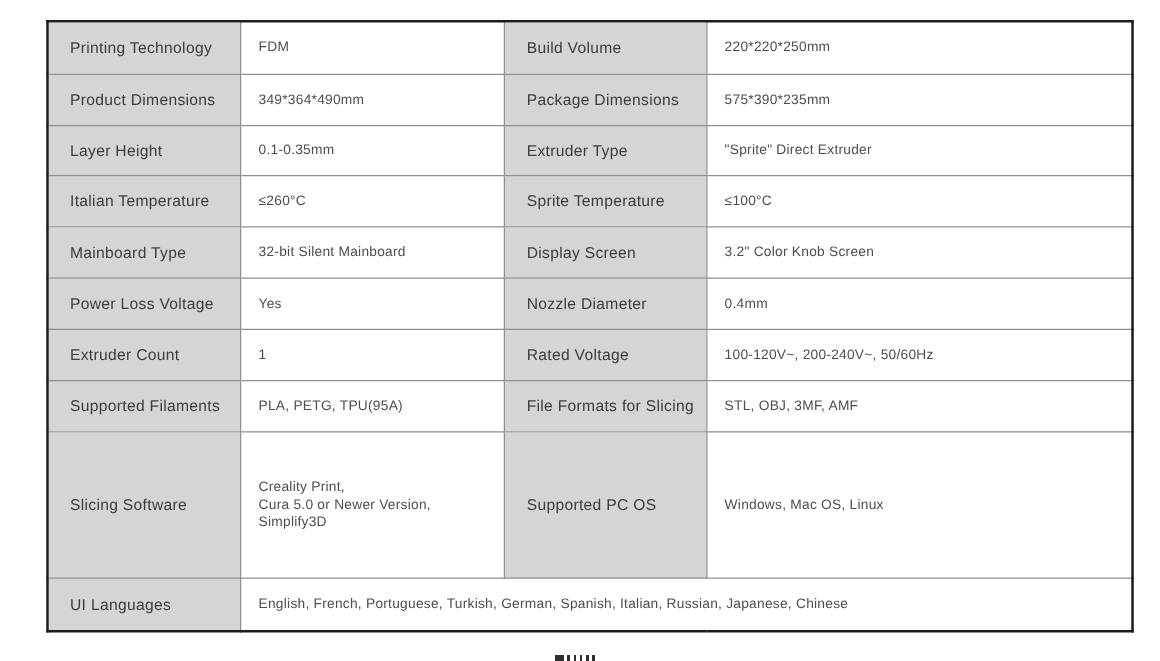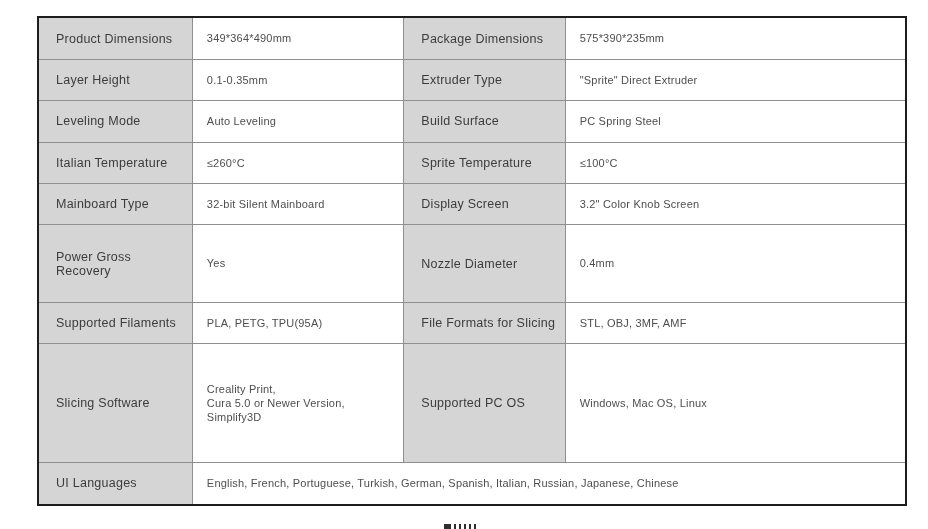--- a/index.html
+++ b/index.html
@@ -72,54 +72,60 @@
 
   <table class="spec-table">
     <colgroup>
       <col style="width:154px">
       <col style="width:211px">
       <col style="width:161px">
       <col style="width:340px">
     </colgroup>
     <tbody>
       <tr>
+        <td class="label">Printing Technology</td>
+        <td class="value">FDM</td>
+        <td class="label">Build Volume</td>
+        <td class="value">220*220*250mm</td>
+      </tr>
+      <tr>
         <td class="label">Product Dimensions</td>
         <td class="value">349*364*490mm</td>
         <td class="label">Package Dimensions</td>
         <td class="value">575*390*235mm</td>
       </tr>
       <tr>
         <td class="label">Layer Height</td>
         <td class="value">0.1-0.35mm</td>
         <td class="label">Extruder Type</td>
         <td class="value">"Sprite" Direct Extruder</td>
-      </tr>
-      <tr>
-        <td class="label">Leveling Mode</td>
-        <td class="value">Auto Leveling</td>
-        <td class="label">Build Surface</td>
-        <td class="value">PC Spring Steel</td>
       </tr>
       <tr>
         <td class="label">Italian Temperature</td>
         <td class="value">≤260°C</td>
         <td class="label">Sprite Temperature</td>
         <td class="value">≤100°C</td>
       </tr>
       <tr>
         <td class="label">Mainboard Type</td>
         <td class="value">32-bit Silent Mainboard</td>
         <td class="label">Display Screen</td>
         <td class="value">3.2" Color Knob Screen</td>
       </tr>
       <tr>
-        <td class="label">Power Gross Recovery</td>
+        <td class="label">Power Loss Voltage</td>
         <td class="value">Yes</td>
         <td class="label">Nozzle Diameter</td>
         <td class="value">0.4mm</td>
+      </tr>
+      <tr>
+        <td class="label">Extruder Count</td>
+        <td class="value">1</td>
+        <td class="label">Rated Voltage</td>
+        <td class="value">100-120V~, 200-240V~, 50/60Hz</td>
       </tr>
       <tr>
         <td class="label">Supported Filaments</td>
         <td class="value">PLA, PETG, TPU(95A)</td>
         <td class="label">File Formats for Slicing</td>
         <td class="value">STL, OBJ, 3MF, AMF</td>
       </tr>
       <tr>
         <td class="label">Slicing Software</td>
         <td class="value">Creality Print,

